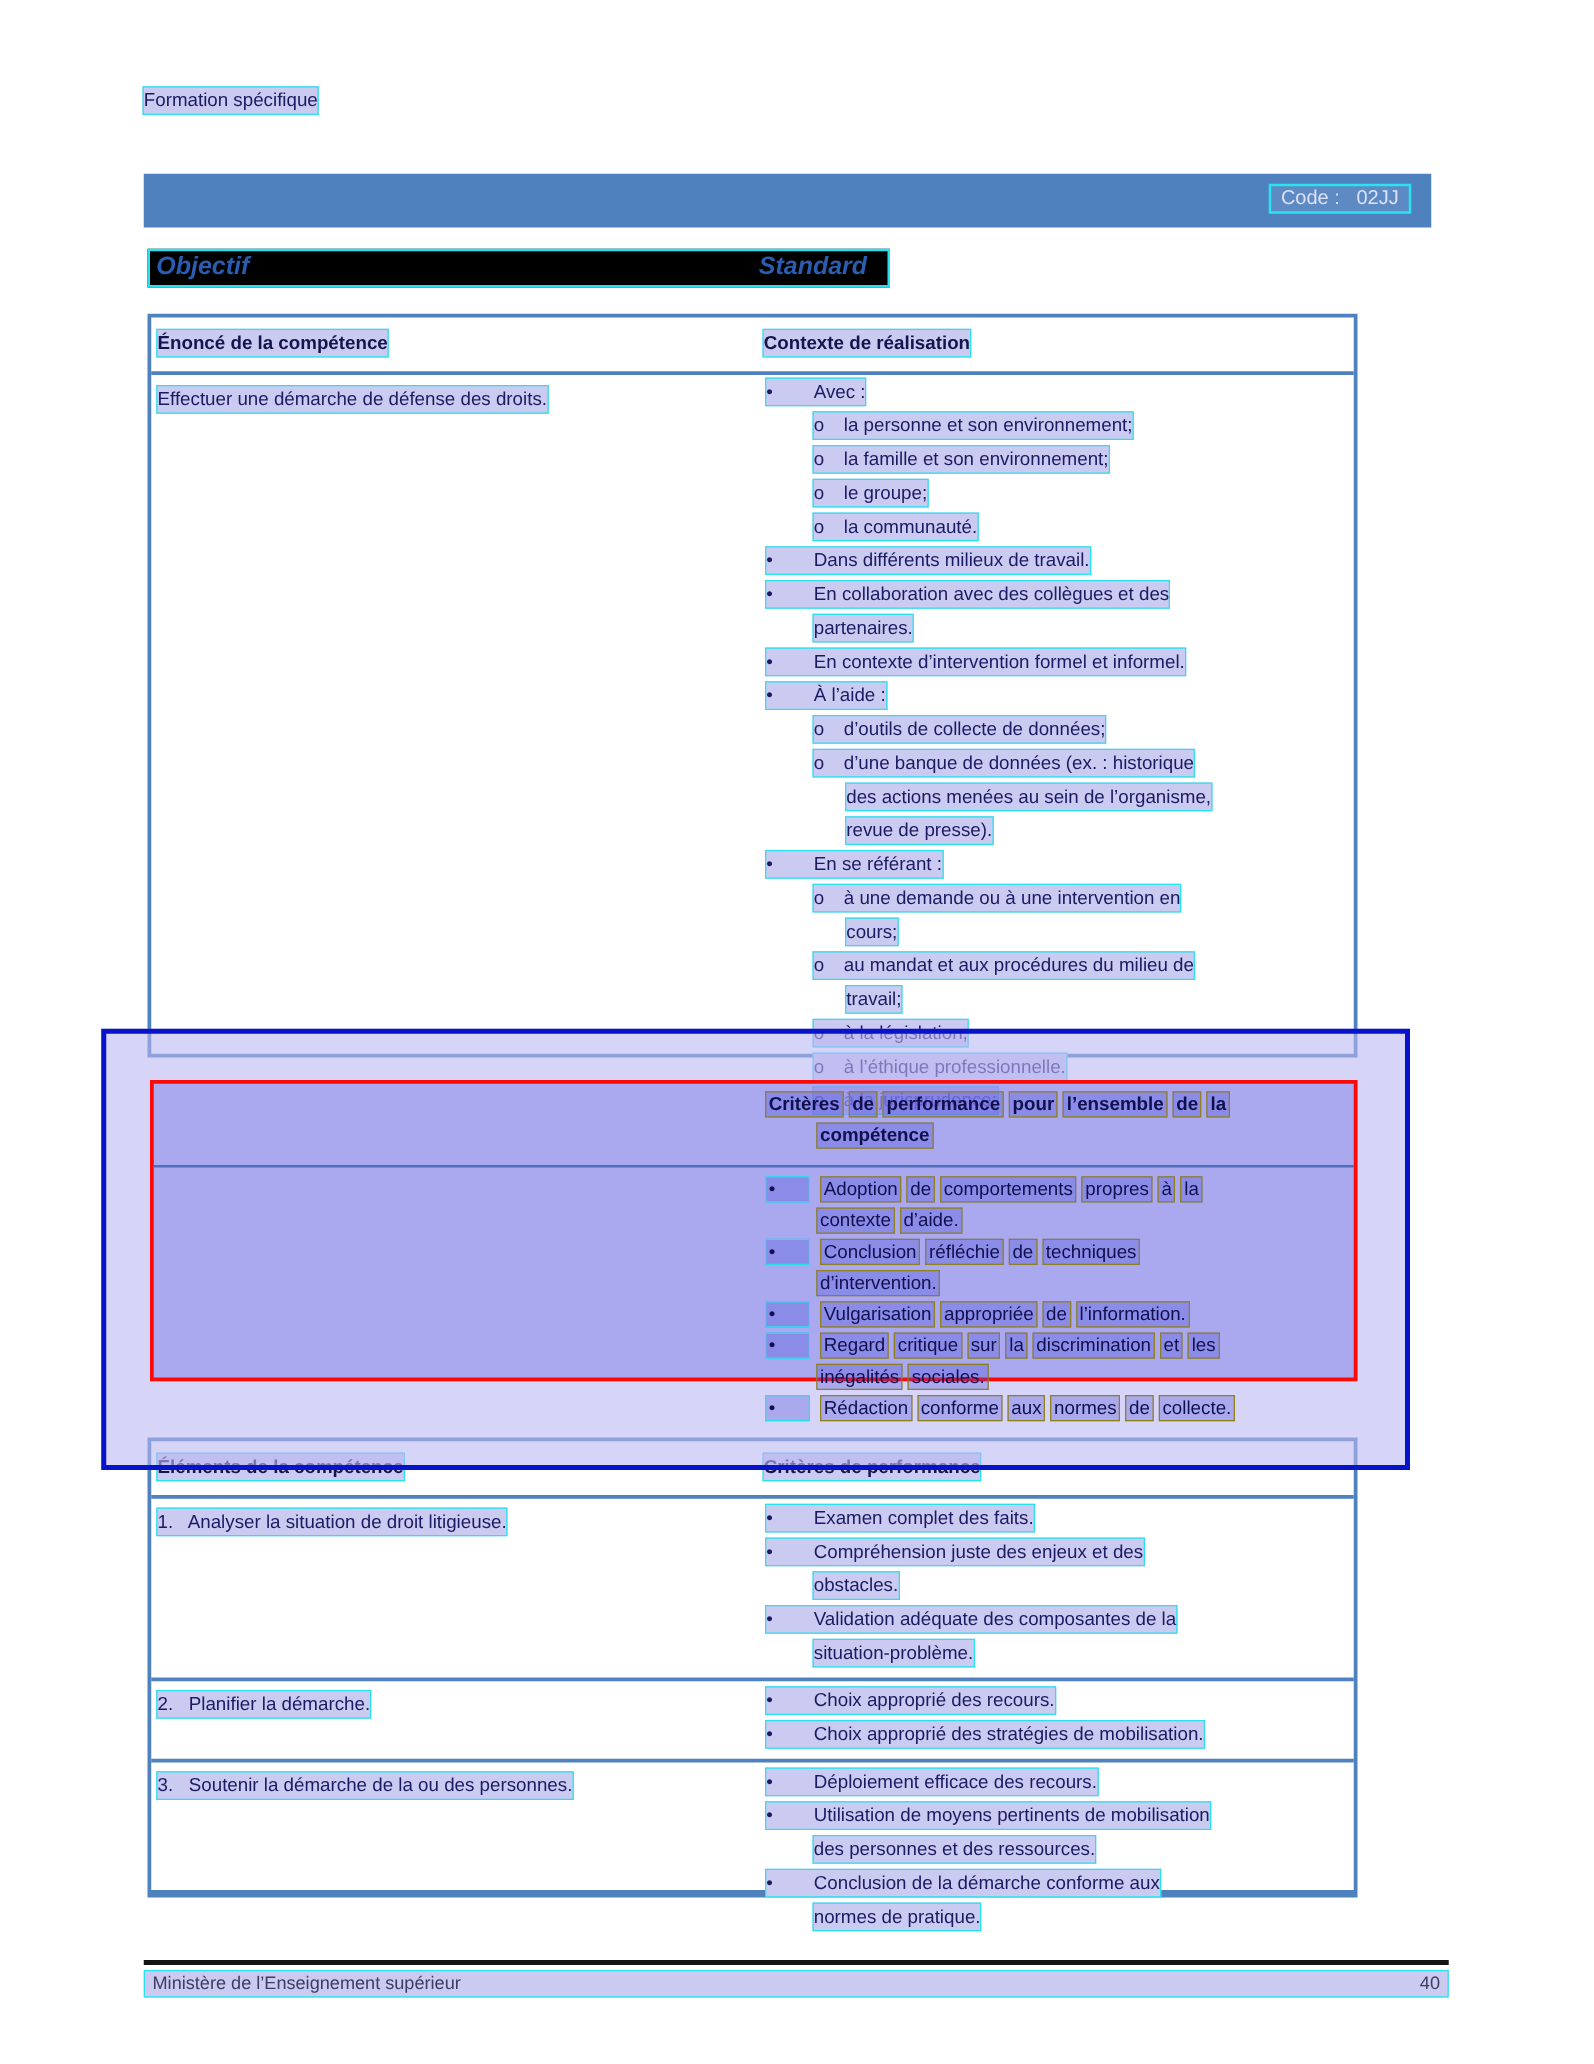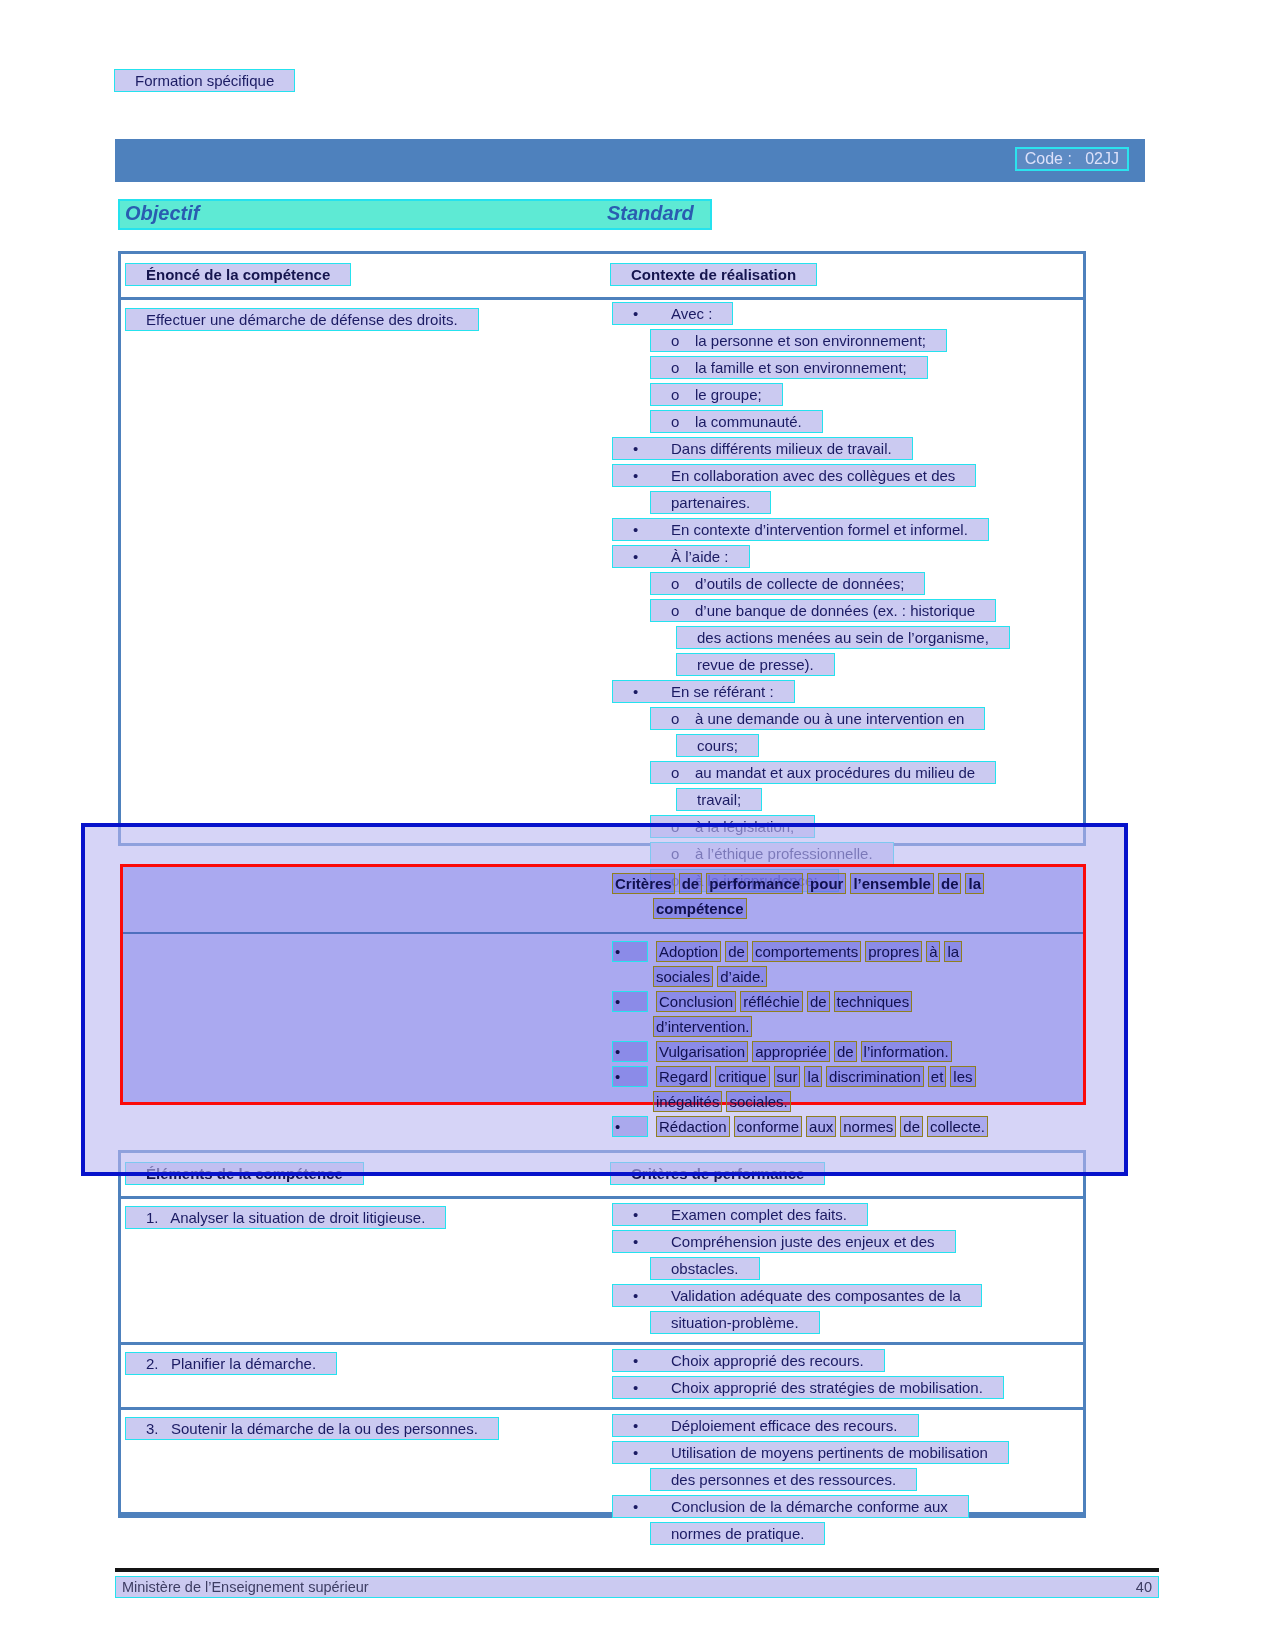--- a/index.html
+++ b/index.html
@@ -1,29 +1,29 @@
 <!DOCTYPE html>
 <html><head>
 <meta charset="utf-8">
 <style>
   html,body{margin:0;padding:0;background:#fff;}
   .page{position:relative;width:1275px;height:1651px;background:#ffffff;
         font-family:"Liberation Sans", sans-serif;color:#191960;overflow:hidden;}
 
   
   .hl{background:#cbcaf1;border:1px solid #25e2ee;color:#1b1b63;
-      padding:1px 20px;display:inline-block;white-space:pre;line-height:19px;font-size:15px;}
+      padding:1px 0;display:inline-block;white-space:pre;line-height:19px;font-size:15px;}
   .b{font-weight:bold;color:#15154e;}
 
   
   .formation{position:absolute;left:114px;top:69px;}
   .topbar{position:absolute;left:115px;top:139px;width:1030px;height:43px;background:#4e81bd;}
   .code-box{position:absolute;right:16px;top:8px;border:2px solid #2be3ee;
             color:#dde1fa;font-size:16px;padding:1px 8px;white-space:pre;background:rgba(230,230,255,0.10);}
-  .objbar{position:absolute;left:118px;top:199px;width:590px;height:27px;background:#5eead4;
+  .objbar{position:absolute;left:118px;top:199px;width:590px;height:27px;background:#000000;
           border:2px solid #25e2ee;}
   .objbar .obj{position:absolute;left:5px;top:1px;font-size:20px;font-style:italic;font-weight:bold;color:#2a5cb0;}
   .objbar .std{position:absolute;left:487px;top:1px;font-size:20px;font-style:italic;font-weight:bold;color:#2a5cb0;}
 
   
   .tbl{position:absolute;left:118px;width:968px;border:3px solid #4e81bd;background:#fff;z-index:1;box-sizing:border-box;}
   .tbl1{top:251px;height:595px;}
   .tbl2{top:1150px;height:368px;border-bottom-width:6px;}
   .thead{height:43px;border-bottom:3px solid #4e81bd;position:relative;}
   .thead .h1{position:absolute;left:4px;top:9px;}
@@ -156,21 +156,21 @@
   <div class="overlay"></div>
 
   <div class="redbox">
     <div class="rb-title" id="perf-title">
         <div class="pln b"><span class="wb">Critères</span><span class="wb">de</span><span class="wb">performance</span><span class="wb">pour</span><span class="wb">l’ensemble</span><span class="wb">de</span><span class="wb">la</span></div>
         <div class="pln cont b"><span class="wb">compétence</span></div>
       </div>
     <div class="rb-sep"></div>
     <div class="rb-list" id="perf-list">
         <div class="pln"><span class="pmk">•</span><span class="wb">Adoption</span><span class="wb">de</span><span class="wb">comportements</span><span class="wb">propres</span><span class="wb">à</span><span class="wb">la</span></div>
-        <div class="pln cont"><span class="wb">sociales</span><span class="wb">d’aide.</span></div>
+        <div class="pln cont"><span class="wb">contexte</span><span class="wb">d’aide.</span></div>
         <div class="pln"><span class="pmk">•</span><span class="wb">Conclusion</span><span class="wb">réfléchie</span><span class="wb">de</span><span class="wb">techniques</span></div>
         <div class="pln cont"><span class="wb">d’intervention.</span></div>
         <div class="pln"><span class="pmk">•</span><span class="wb">Vulgarisation</span><span class="wb">appropriée</span><span class="wb">de</span><span class="wb">l’information.</span></div>
         <div class="pln"><span class="pmk">•</span><span class="wb">Regard</span><span class="wb">critique</span><span class="wb">sur</span><span class="wb">la</span><span class="wb">discrimination</span><span class="wb">et</span><span class="wb">les</span></div>
         <div class="pln cont"><span class="wb">inégalités</span><span class="wb">sociales.</span></div>
         <div class="pln"><span class="pmk">•</span><span class="wb">Rédaction</span><span class="wb">conforme</span><span class="wb">aux</span><span class="wb">normes</span><span class="wb">de</span><span class="wb">collecte.</span></div>
       </div>
   </div>
 
   <div class="tbl tbl2">

